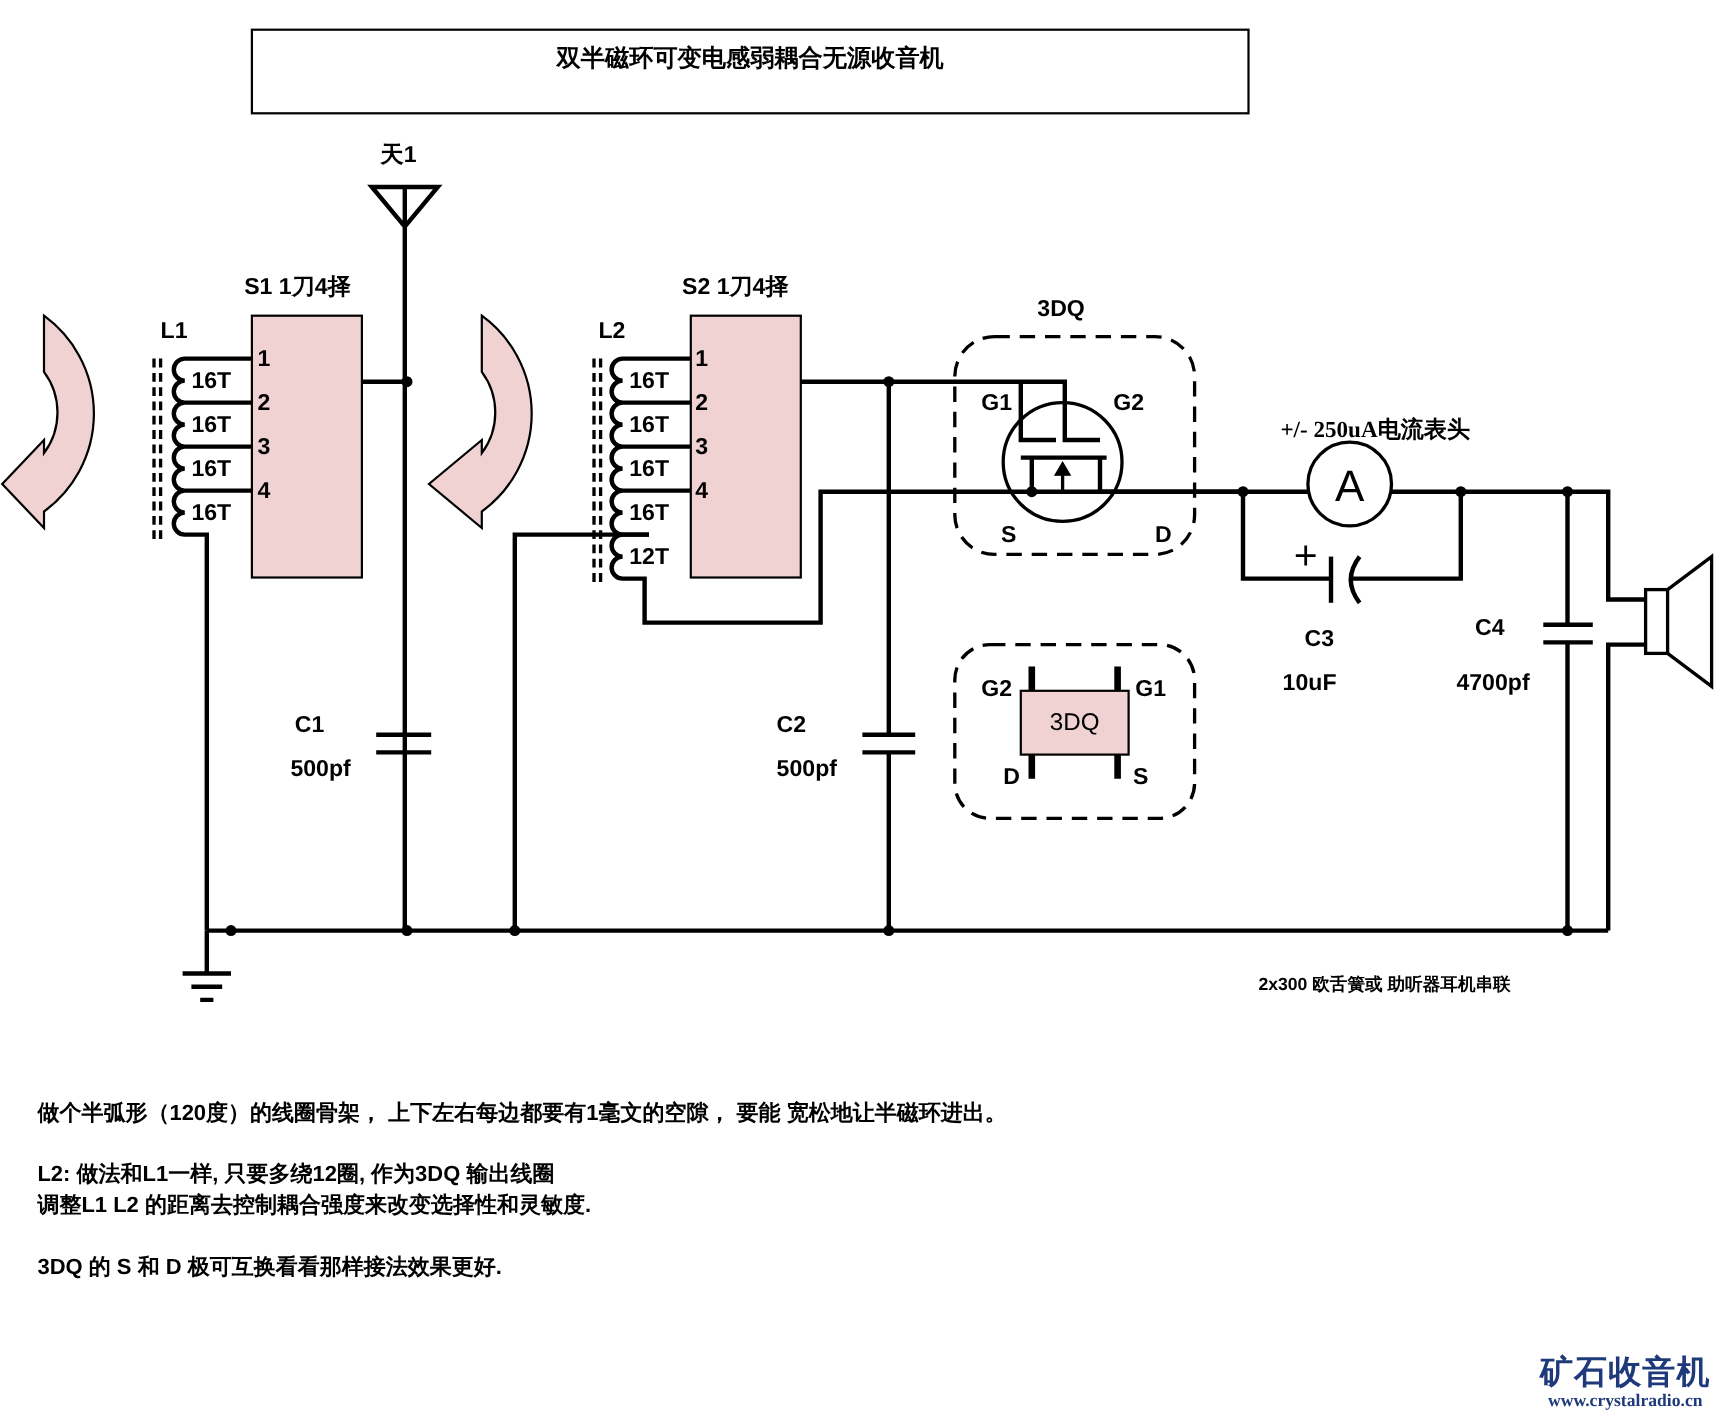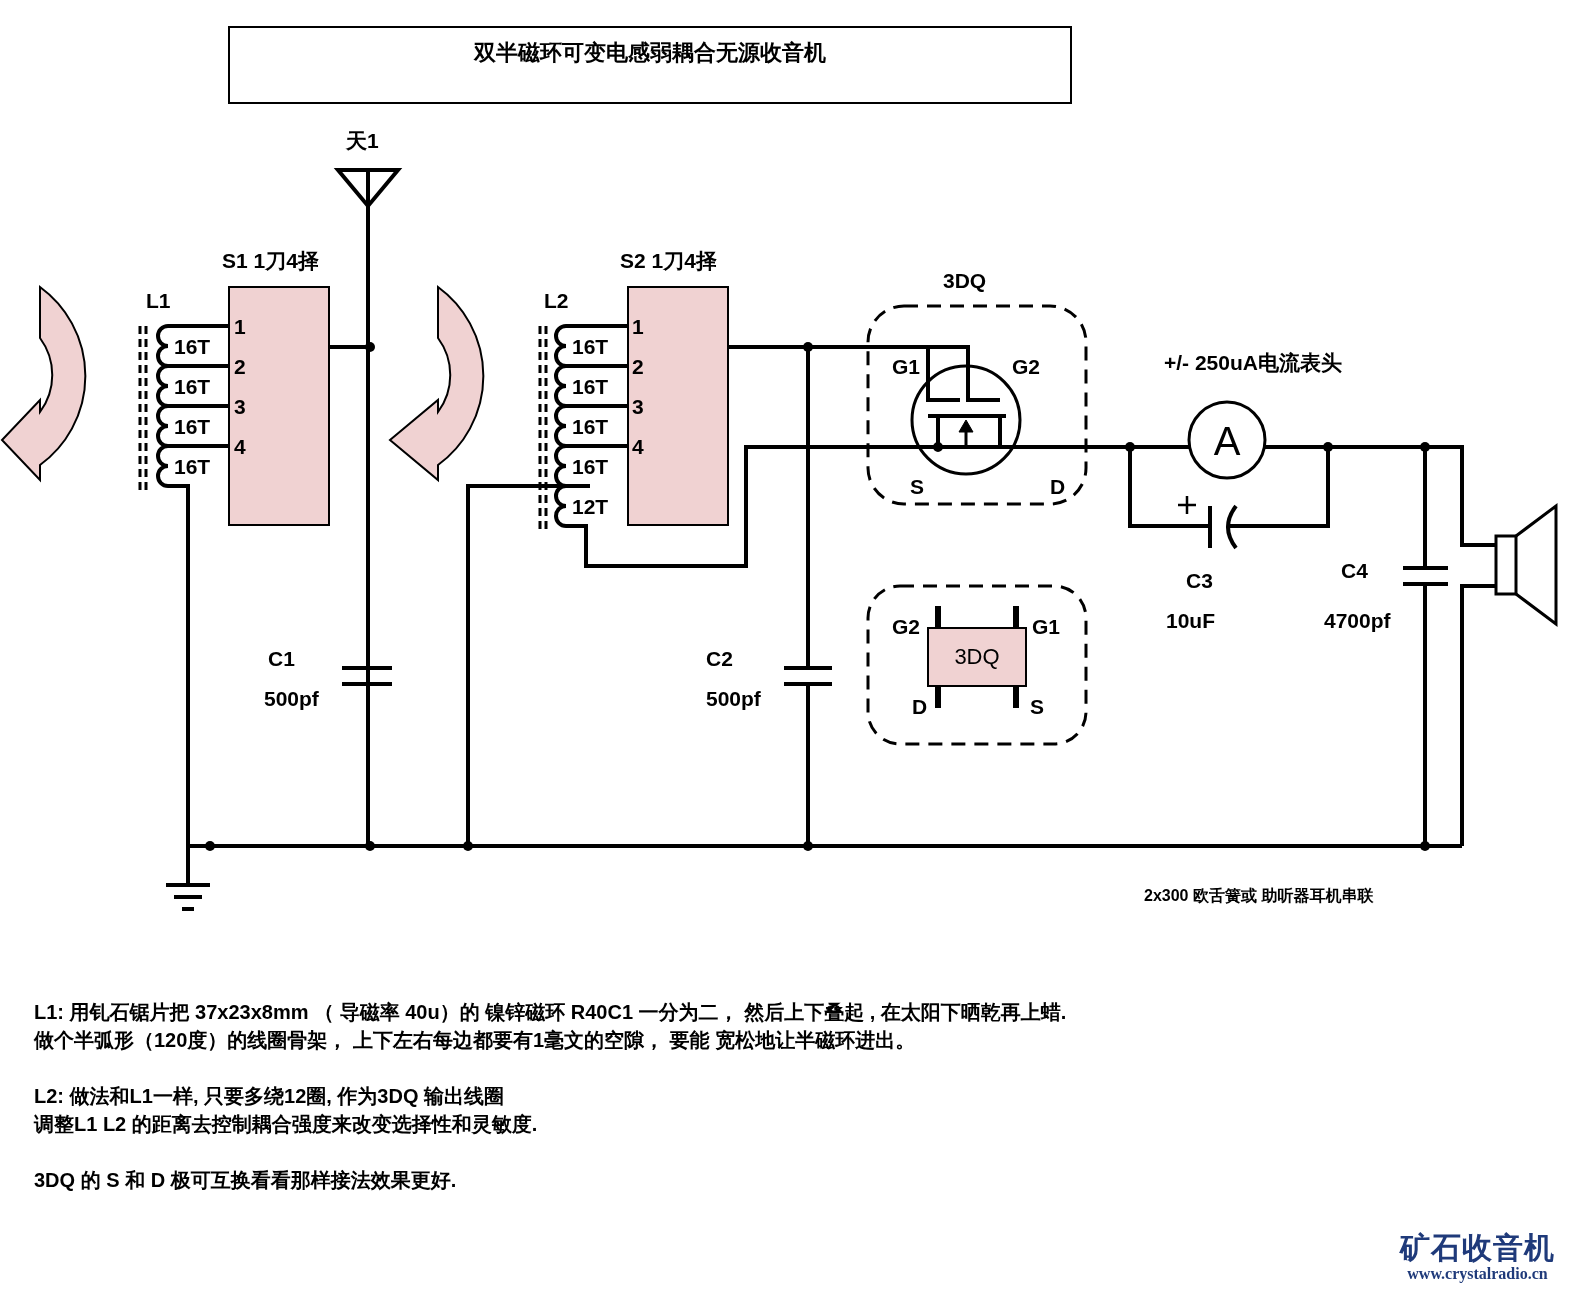--- a/index.html
+++ b/index.html
@@ -1,19 +1,19 @@
 <!DOCTYPE html>
 <html><head>
 <meta charset="utf-8">
 <style>
   html, body { margin: 0; padding: 0; background: #ffffff; }
   body { width: 1572px; height: 1298px; position: relative; overflow: hidden;
          font-family: "Liberation Sans", "DejaVu Sans", sans-serif; color: #000; }
   svg#schematic { position: absolute; left: 0; top: 0; }
-  .title-box { position: absolute; left: 228px; top: 26px; width: 844px; height: 78px;
+  .title-box { position: absolute; left: 228px; top: 26px; width: 908px; height: 78px;
                border: 2px solid #000; box-sizing: border-box; text-align: center; }
   .title-box .t1 { font-size: 22px; font-weight: bold; margin-top: 12px; line-height: 26px; }
   .title-box .t2 { font-size: 22px; font-weight: bold; line-height: 28px; }
   .lbl { position: absolute; font-weight: bold; font-size: 21px; white-space: nowrap; line-height: 1; }
   .notes { position: absolute; left: 34px; top: 998px; font-size: 20px; font-weight: bold; line-height: 28px; }
   .notes p { margin: 0; }
   .notes .gap { height: 28px; }
   .logo { position: absolute; left: 1400px; top: 1232px; text-align: center; color: #1f3a7a; font-family: Liberation Serif, serif; }
   .logo .cn { font-size: 30px; font-weight: bold; letter-spacing: 1px; line-height: 32px; }
   .logo .url { font-size: 16px; font-weight: bold; line-height: 20px; }
@@ -145,35 +145,34 @@
 <div class="lbl" style="left:892px;top:356px;">G1</div>
 <div class="lbl" style="left:1012px;top:356px;">G2</div>
 <div class="lbl" style="left:910px;top:476px;">S</div>
 <div class="lbl" style="left:1050px;top:476px;">D</div>
 
 <div class="lbl" style="left:892px;top:616px;">G2</div>
 <div class="lbl" style="left:1032px;top:616px;">G1</div>
 <div class="lbl" style="left:912px;top:696px;">D</div>
 <div class="lbl" style="left:1030px;top:696px;">S</div>
 
-<div class="lbl" style="left:1164px;top:352px;">+/- 250uA电流表头</div>
+<div class="lbl" style="left:1164px;top:380px;font-family:Liberation Serif, serif;">+/- 250uA电流表头</div>
 
 <div class="lbl" style="left:268px;top:648px;">C1</div>
 <div class="lbl" style="left:264px;top:688px;">500pf</div>
 <div class="lbl" style="left:706px;top:648px;">C2</div>
 <div class="lbl" style="left:706px;top:688px;">500pf</div>
 <div class="lbl" style="left:1186px;top:570px;">C3</div>
 <div class="lbl" style="left:1166px;top:610px;">10uF</div>
 <div class="lbl" style="left:1326px;top:560px;margin-left:15px;">C4</div>
 <div class="lbl" style="left:1324px;top:610px;">4700pf</div>
 
 <div class="lbl" style="left:1144px;top:888px;font-size:16px;">2x300 欧舌簧或 助听器耳机串联</div>
 
 <div class="notes">
-  <p>L1: 用钆石锯片把 37x23x8mm （ 导磁率 40u）的 镍锌磁环 R40C1 一分为二， 然后上下叠起 , 在太阳下晒乾再上蜡.</p>
   <p>做个半弧形（120度）的线圈骨架， 上下左右每边都要有1毫文的空隙， 要能 宽松地让半磁环进出。</p>
   <div class="gap"></div>
   <p>L2: 做法和L1一样, 只要多绕12圈, 作为3DQ 输出线圈</p>
   <p>调整L1 L2 的距离去控制耦合强度来改变选择性和灵敏度.</p>
   <div class="gap"></div>
   <p>3DQ 的 S 和 D 极可互换看看那样接法效果更好.</p>
 </div>
 
 <div class="logo">
   <div class="cn">矿石收音机</div>

